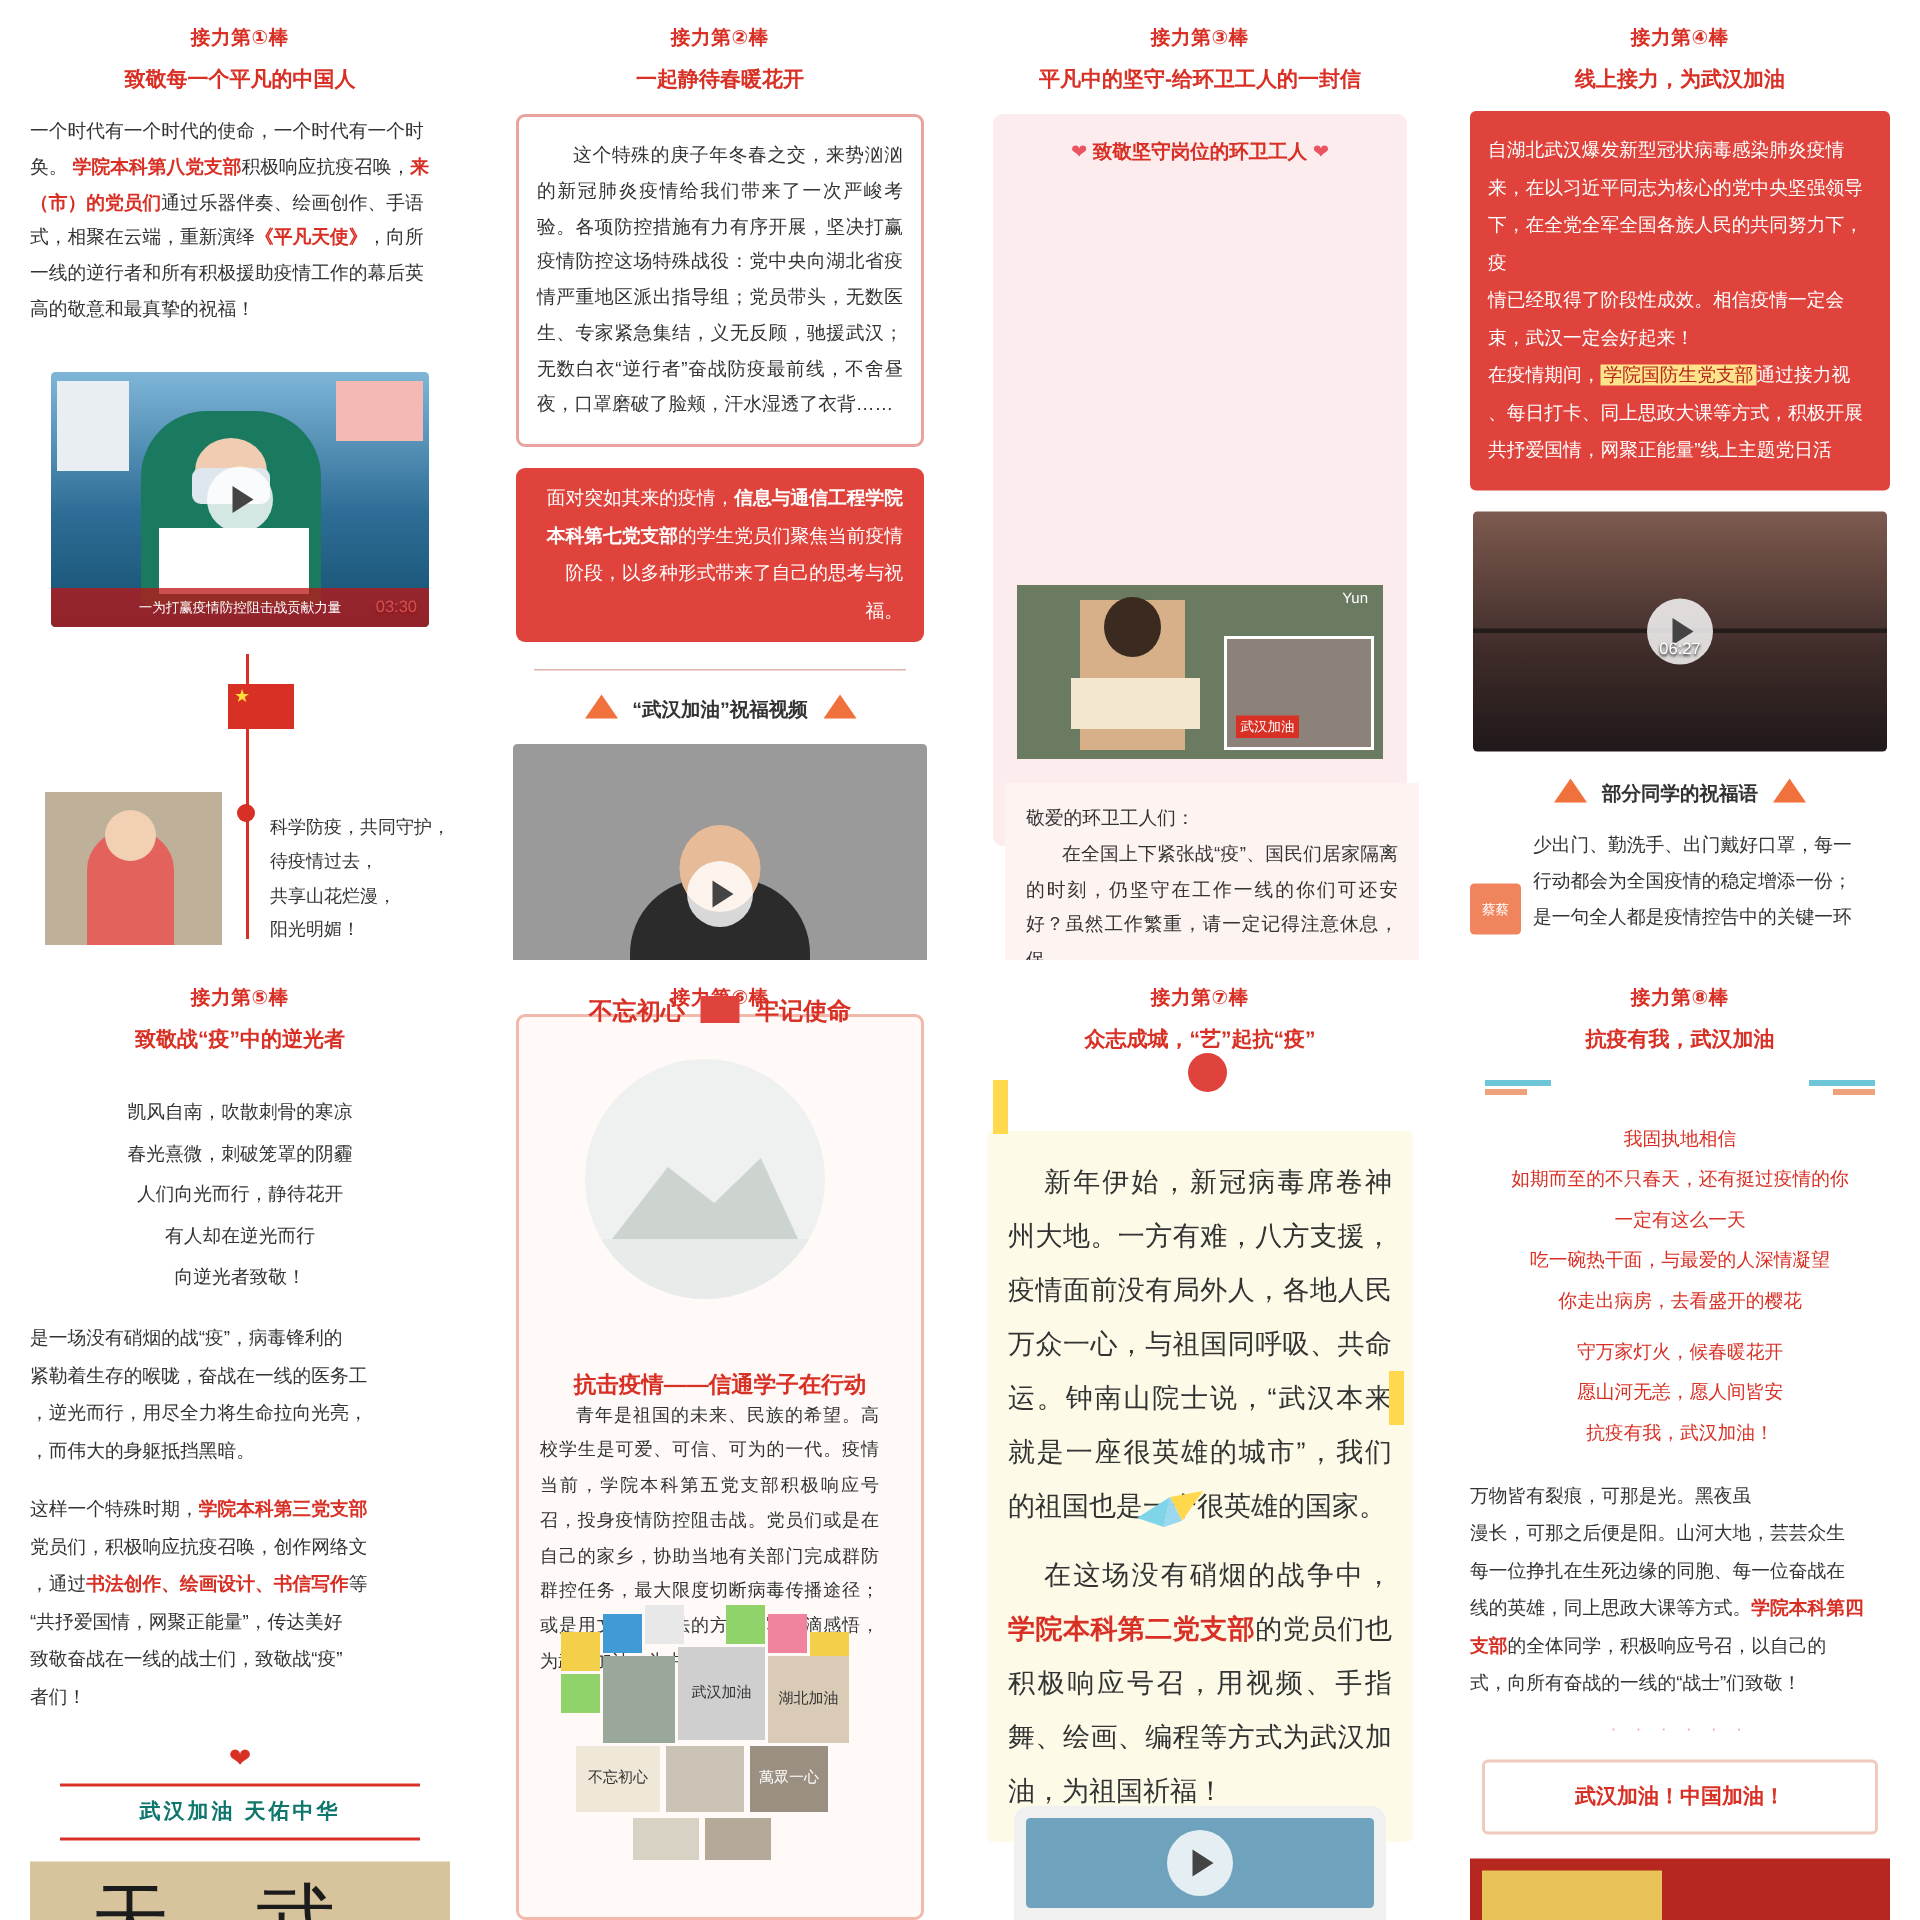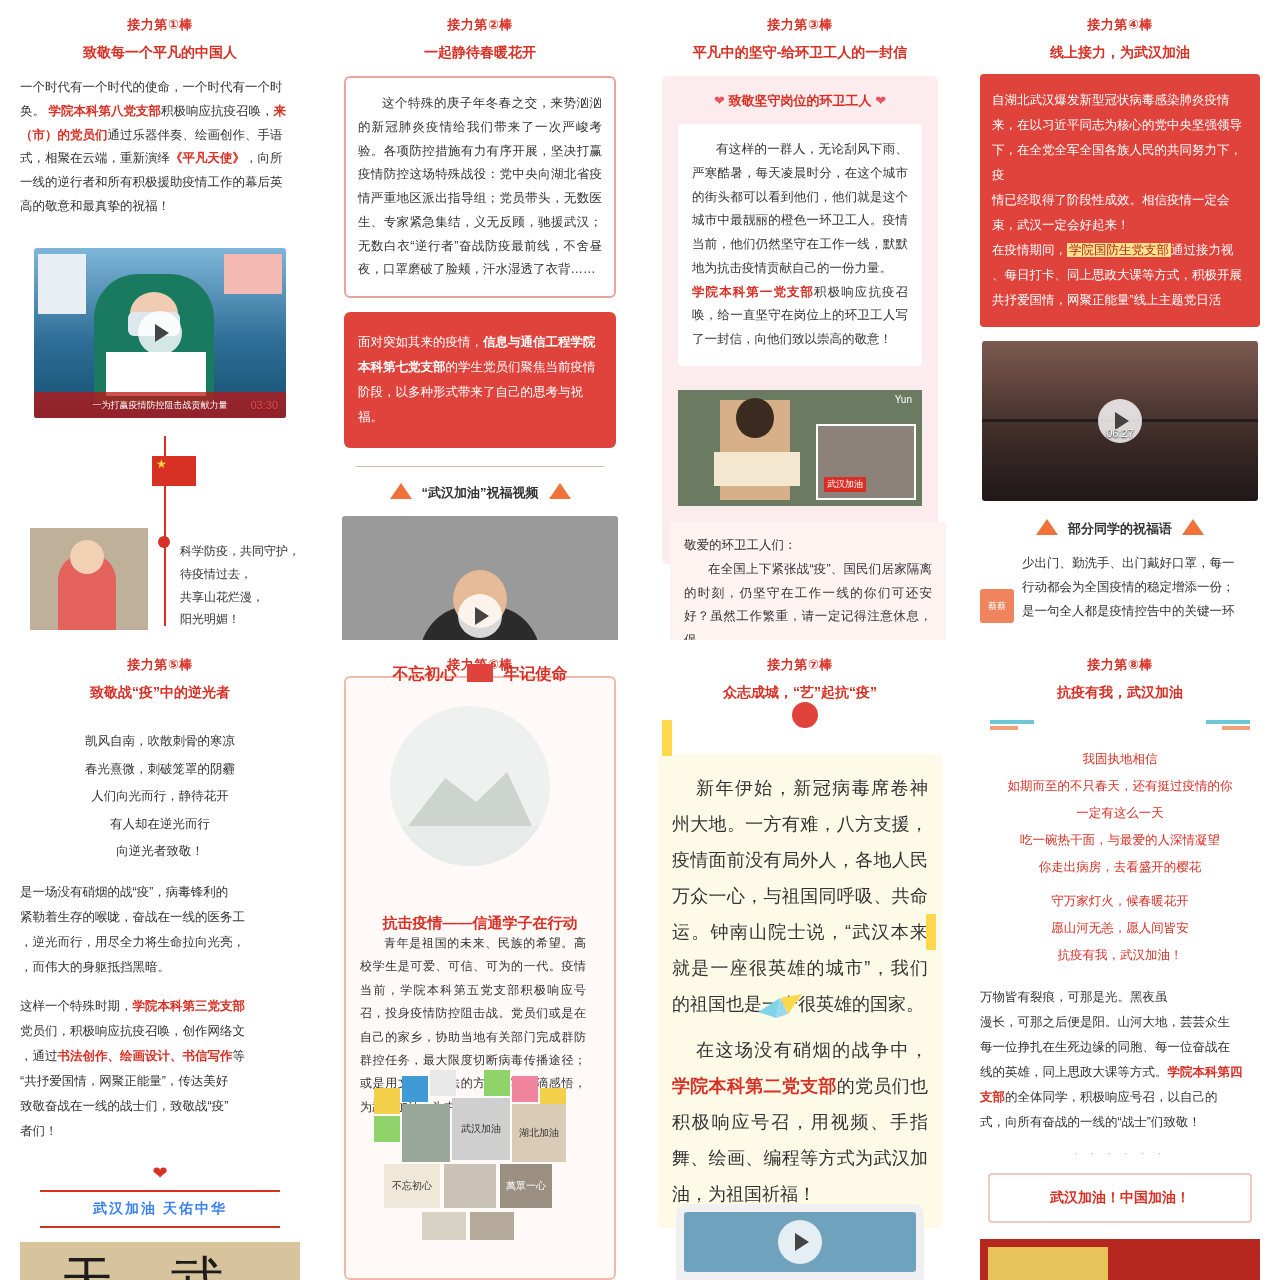--- a/index.html
+++ b/index.html
@@ -32,21 +32,21 @@
   .c1-flag{position:absolute;left:138px;top:456px;width:44px;height:30px;background:#d93025;}
   .c1-flag:before{content:"★";position:absolute;left:4px;top:1px;color:#ffde3a;font-size:12px;}
   .c1-dot{position:absolute;left:144px;top:536px;width:12px;height:12px;border-radius:50%;background:#d93025;}
   .c1-kid{position:absolute;left:16px;top:528px;width:118px;height:102px;background:#bfb09a;overflow:hidden;}
   .c1-kid .k1{position:absolute;left:28px;top:26px;width:58px;height:76px;background:#e4625c;border-radius:26px 26px 0 0;}
   .c1-kid .k2{position:absolute;left:40px;top:12px;width:34px;height:34px;background:#f1d0b4;border-radius:50%;}
   .c1-text{position:absolute;left:166px;top:540px;width:126px;}
 
   
   .c2-box{margin:14px 10px 0;border:2px solid #e9a3a0;border-radius:6px;padding:14px 12px;}
-  .c2-red{margin:14px 10px 0;background:#e0423c;border-radius:6px;padding:18px 14px;color:#fff;font-size:12.5px;line-height:2;}
+  .c2-red{margin:14px 10px 0;background:#e0423c;border-radius:6px;padding:8px 14px;color:#fff;font-size:12.5px;line-height:2;text-align:right;}
   .c2-hr{margin:18px 22px 0;border-top:1px solid #e0b4ae;}
   .c2-title{text-align:center;margin-top:16px;font-size:13px;font-weight:bold;color:#333;}
   .tri{display:inline-block;width:0;height:0;border-left:11px solid transparent;border-right:11px solid transparent;border-bottom:16px solid #f0713c;vertical-align:-2px;margin:0 10px;}
   .c2-vid{margin:14px 8px 0;height:200px;background:#9a9a9a;position:relative;}
   .c2-vid .man{position:absolute;left:50%;transform:translateX(-50%);bottom:0;width:120px;height:110px;background:#2b2b2b;border-radius:50px 50px 0 0;}
   .c2-vid .head{position:absolute;left:50%;transform:translateX(-50%);bottom:88px;width:54px;height:58px;background:#e7bb97;border-radius:50%;}
 
   
   .c3-pink{position:absolute;left:8px;top:76px;width:276px;height:488px;background:#fdecee;border-radius:6px;}
   .c3-hd{position:absolute;left:0;right:0;top:16px;text-align:center;color:#d93025;font-size:13px;font-weight:bold;}
@@ -65,21 +65,21 @@
   .c4-vid{margin:14px 8px 0;height:160px;background:linear-gradient(180deg,#7d5a4f 0%,#3d2b28 60%,#20181a 100%);position:relative;}
   .c4-vid .bridge{position:absolute;left:0;right:0;top:78px;height:3px;background:#241b1c;}
   .c4-title{text-align:center;margin-top:18px;font-size:13px;font-weight:bold;}
   .c4-msg{margin:14px 6px 0;display:flex;gap:8px;align-items:flex-end;}
   .c4-msg .av{width:34px;height:34px;background:#f0845c;color:#fff;font-size:9px;display:flex;align-items:center;justify-content:center;border-radius:3px;flex:none;}
 
   
   .c5-poem{margin:26px 14px 0;text-align:center;font-size:12.5px;line-height:2.2;color:#333;}
   .c5-para{margin:14px 6px 0;font-size:12.5px;line-height:2;text-align:justify;}
   .c5-heart{text-align:center;color:#d93025;font-size:18px;margin-top:18px;}
-  .c5-band{margin:6px 26px 0;border-top:2px solid #d93025;border-bottom:2px solid #d93025;text-align:center;padding:8px 0;color:#3b82f6;font-size:14px;font-weight:bold;letter-spacing:2px;}
+  .c5-band{margin:6px 26px 0;border-top:2px solid #d93025;border-bottom:2px solid #d93025;text-align:center;padding:8px 0;color:#0f766e;font-size:14px;font-weight:bold;letter-spacing:2px;}
   .c5-calli{margin:14px 6px 0;height:90px;background:#d8c49c;position:relative;overflow:hidden;}
   .c5-calli span{position:absolute;top:4px;font-size:54px;color:#1c1c1c;font-family:"DejaVu Serif",serif;}
 
   
   .c6-frame{position:absolute;left:10px;top:36px;width:272px;height:604px;border:2px solid #f3b8ac;border-radius:6px;background:#fffaf8;box-sizing:border-box;}
   .c6-slogan{position:absolute;left:0;right:0;top:24px;text-align:center;color:#d93025;font-size:16px;font-weight:bold;}
   .c6-flag{display:inline-block;width:26px;height:18px;background:#e0423c;vertical-align:-3px;margin:0 6px;}
   .c6-circle{position:absolute;left:56px;top:66px;width:160px;height:160px;border-radius:50%;background:#eef1ef;overflow:hidden;}
   .c6-circle .mt{position:absolute;left:18px;bottom:40px;width:124px;height:60px;background:#cdd4d0;clip-path:polygon(0 100%,30% 20%,55% 60%,80% 10%,100% 100%);}
   .c6-circle .wtr{position:absolute;left:0;right:0;bottom:0;height:40px;background:#e7ebe9;}
@@ -183,24 +183,20 @@
     <div class="card">
       <div class="hdr">
         <div class="t1">接力第③棒</div>
         <div class="t2">平凡中的坚守-给环卫工人的一封信</div>
       </div>
       <div class="c3-pink">
         <div class="c3-hd">
           <span style="color:#e9545e">❤</span>
           <span>致敬坚守岗位的环卫工人</span>
           <span style="color:#e9545e">❤</span>
-        </div>
-        <div class="c3-white para">
-          <span style="text-indent:24px;display:block">有这样的一群人，无论刮风下雨、严寒酷暑，每天凌晨时分，在这个城市的街头都可以看到他们，他们就是这个城市中最靓丽的橙色一环卫工人。疫情当前，他们仍然坚守在工作一线，默默地为抗击疫情贡献自己的一份力量。</span>
-          <span class="red">学院本科第一党支部</span><span>积极响应抗疫召唤，给一直坚守在岗位上的环卫工人写了一封信，向他们致以崇高的敬意！</span>
         </div>
         <div class="c3-photo">
           <div class="girl"></div>
           <div class="gh"></div>
           <div class="sign"></div>
           <div class="inset">
             <span class="t">武汉加油</span>
           </div>
           <span style="position:absolute;right:10px;top:4px;color:#fff;font-size:10px">Yun</span>
         </div>

